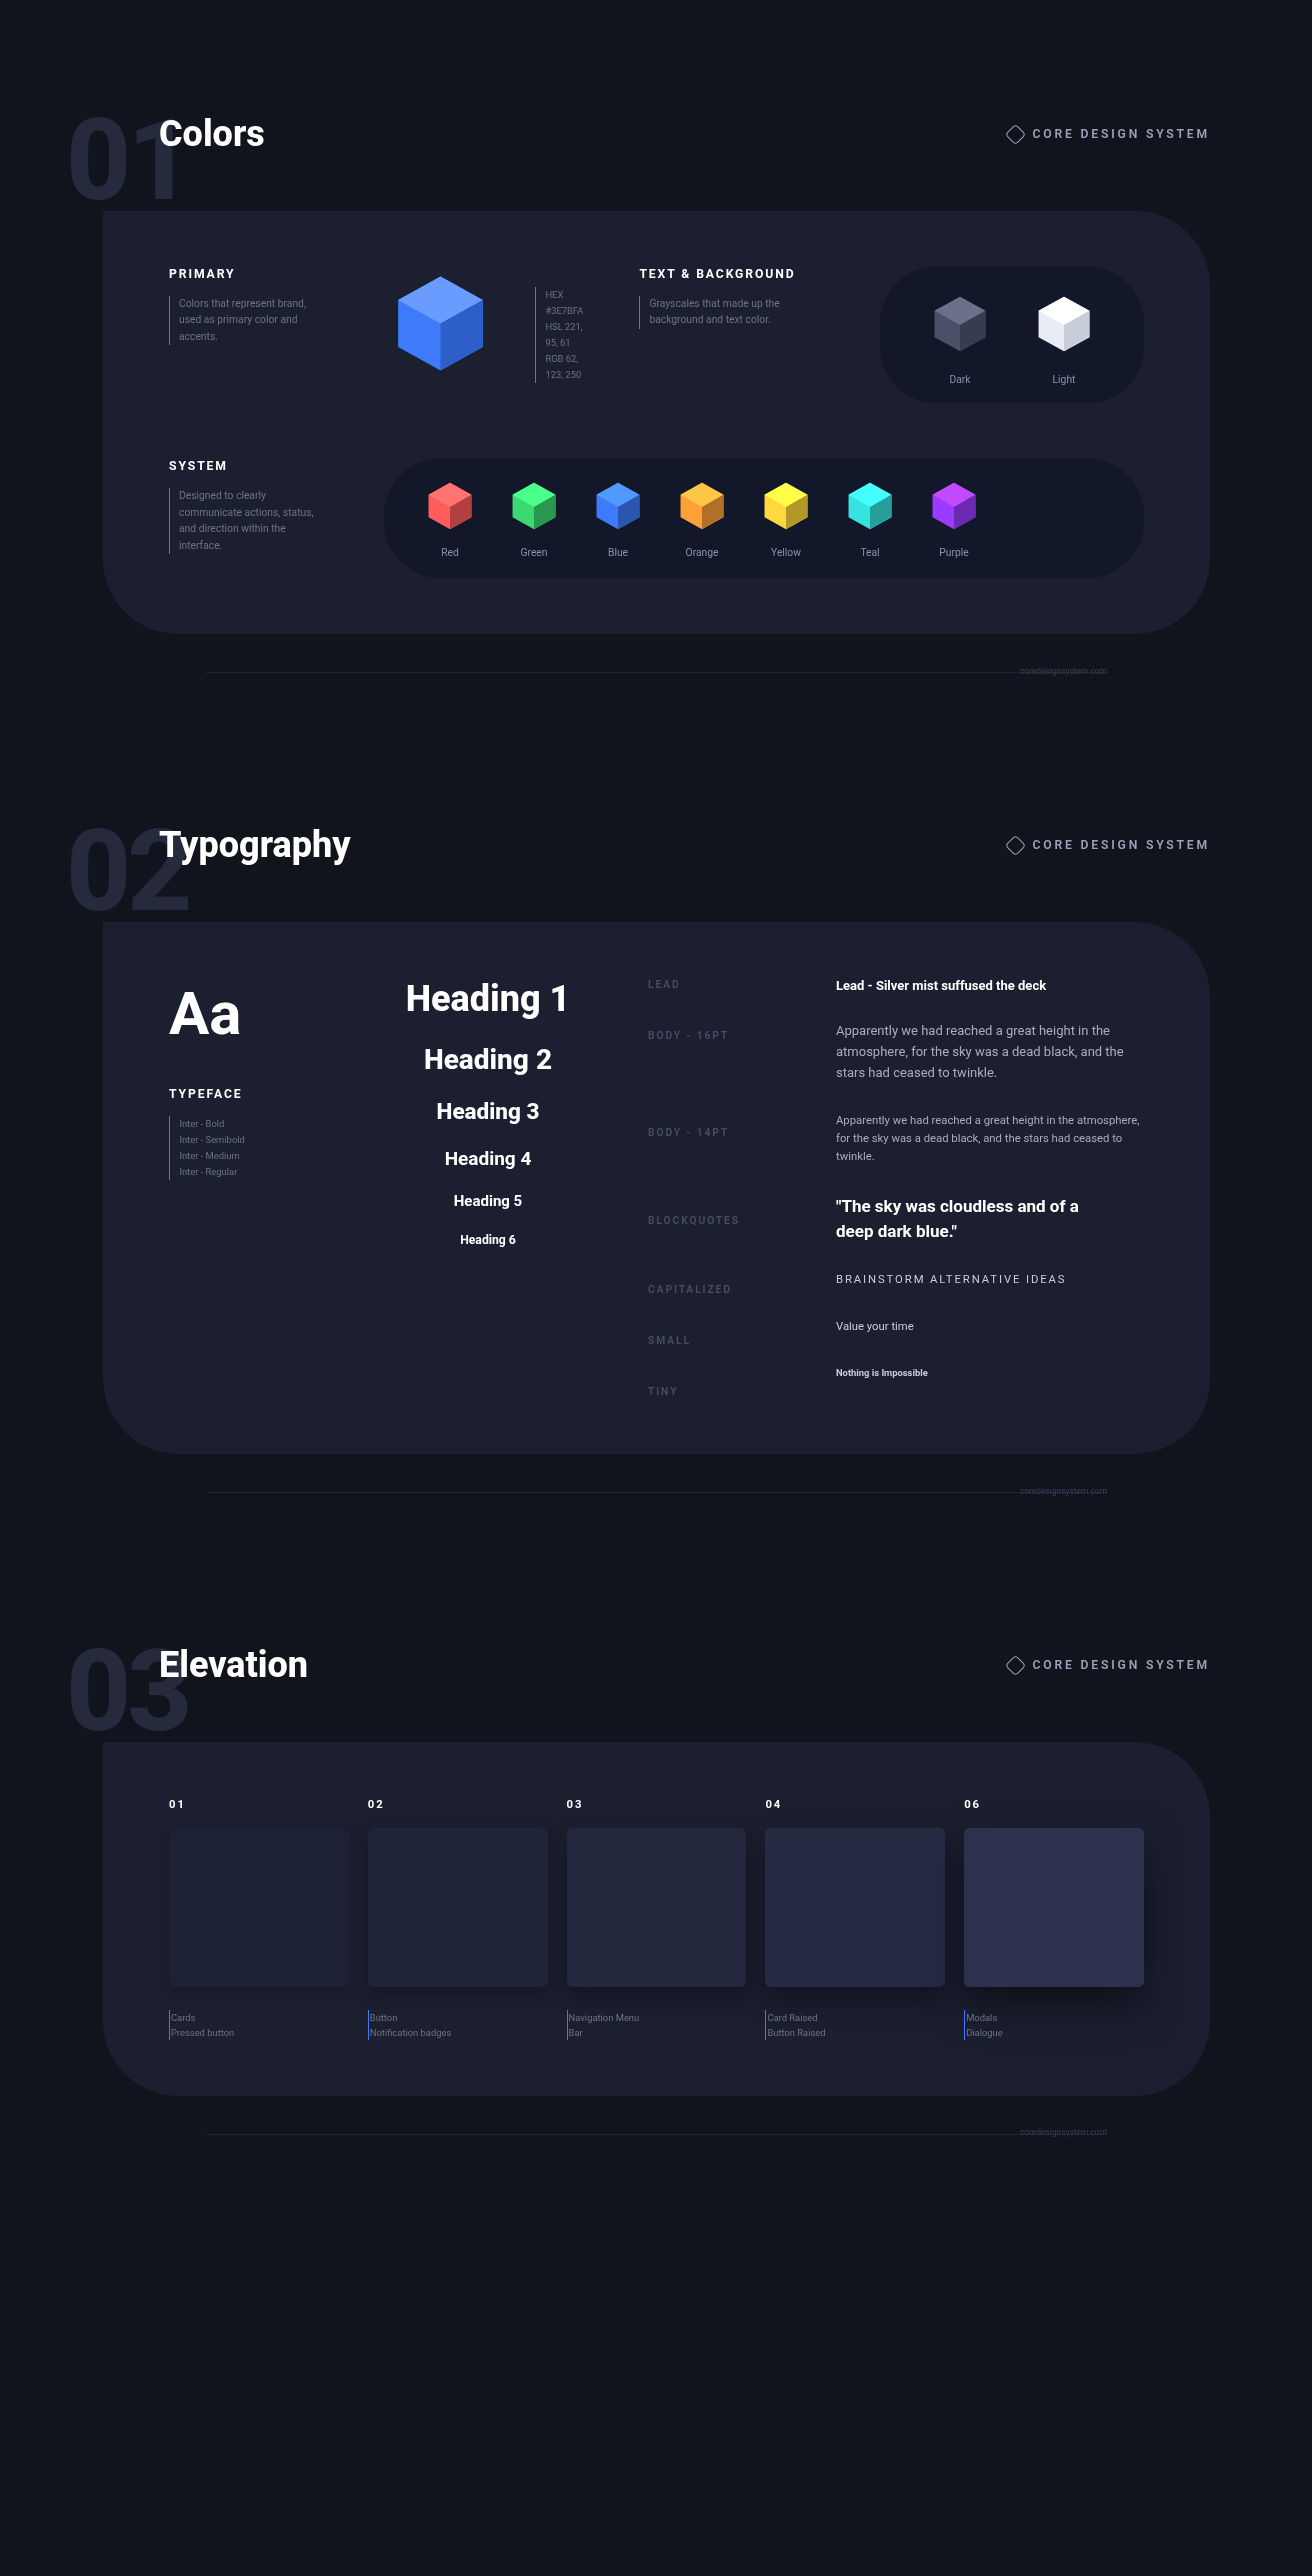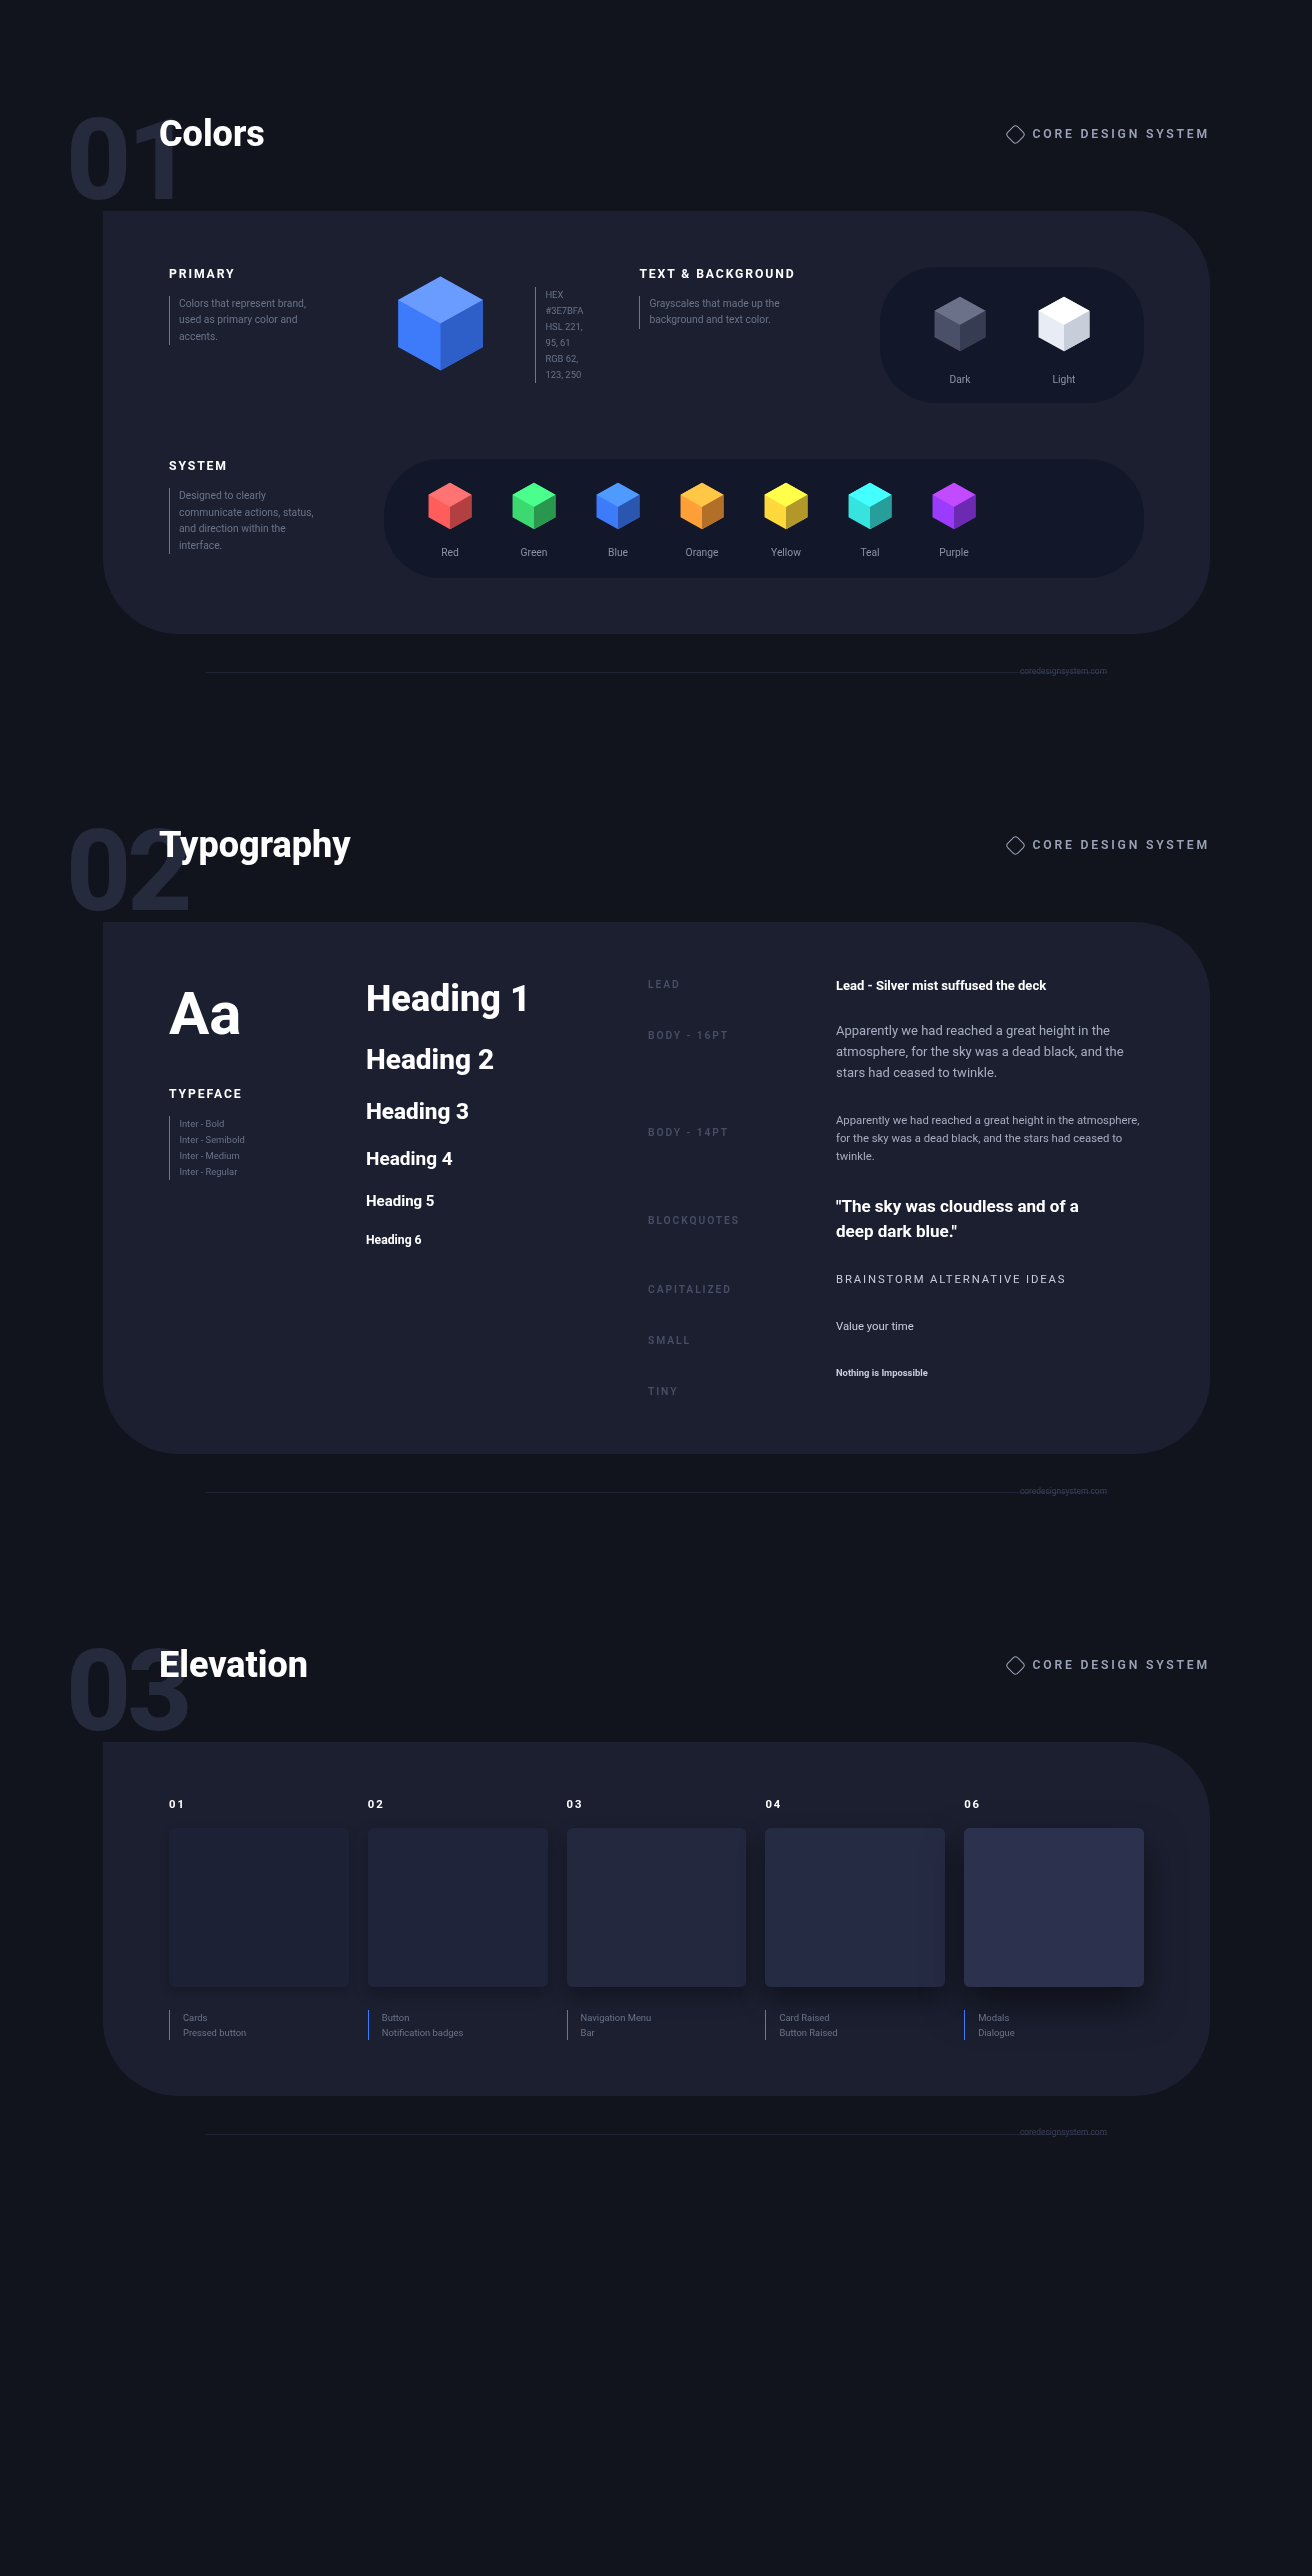--- a/index.html
+++ b/index.html
@@ -35,29 +35,29 @@
 .txt-bg-col { flex:1; }
 .cube-small { text-align:center; font-size:10.3px; color:#8b92a5; }
 .cube-small > div:first-child { margin-bottom:13px; }
 .system-cubes { display:flex; gap:28px; flex-wrap:wrap; margin-top:-9.4px; }
 .system-cubes .cube-small > div:first-child { margin-bottom:9.4px; }
 .well { background:#13172a; border-radius:56px; padding:28px 38px 19px; display:flex; gap:38px; align-items:center; }
 .typo-grid { display:flex; gap:38px; }
 .typo-left { width:159px; flex-shrink:0; }
 .typo-aa { font-size:60px; font-weight:700; margin-bottom:38px; }
 .typo-weights { font-size:9.4px; color:#6b7489; line-height:1.7; border-left:1.9px solid #3e7bfa; padding-left:9.4px; }
-.typo-headings { width:244px; flex-shrink:0; display:flex; flex-direction:column; gap:22.5px; }
+.typo-headings { width:244px; flex-shrink:0; display:flex; flex-direction:column; gap:22.5px;align-items:center; }
 .typo-labels { width:150px; flex-shrink:0; display:flex; flex-direction:column;justify-content:center; }
 .typo-label { font-size:10.3px; color:#474e66; letter-spacing:1.9px; font-weight:600; }
 .typo-samples { flex:1; display:flex; flex-direction:column; }
 .elev-grid { display:flex; gap:19px; }
 .elev-col { flex:1; }
 .elev-num { font-size:11.3px; font-weight:700; letter-spacing:1.9px; margin-bottom:17px; }
 .elev-box { width:100%; height:159px; border-radius:5.6px; margin-bottom:22.5px; }
-.elev-desc { font-size:9.4px; color:#6b7489; line-height:1.6; border-left:1.9px solid #3e7bfa; padding-left:13px; }
+.elev-desc { font-size:9.4px; color:#6b7489; line-height:1.6; border-left:1.9px solid #3e7bfa; padding-left:1px; }
 .footer-line { margin:38px 103px 0; height:0.9px; background:#1f2437; position:relative; }
 .footer-line span { position:absolute; right:0; top:-6.6px; font-size:8.4px; color:#3a4056; }
 </style>
 </head>
 <body>
 
 <div class="section">
   <div class="big-number">01</div>
   <div class="section-header">
     <div class="section-title">Colors</div>

